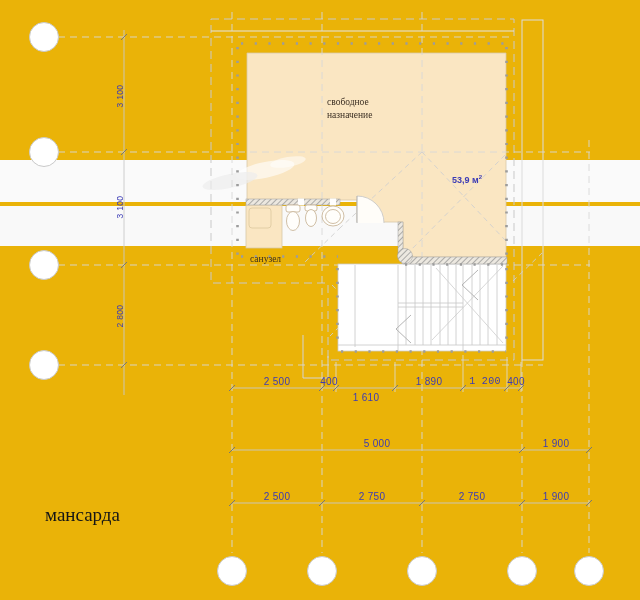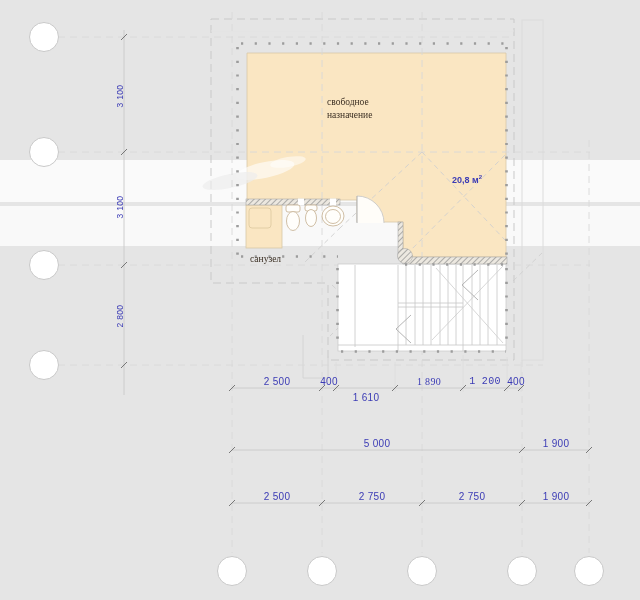--- a/index.html
+++ b/index.html
@@ -1,16 +1,16 @@
 <!DOCTYPE html>
 <html><head>
 <meta charset="utf-8">
 <style>
   html,body{margin:0;padding:0;background:#fff;}
-  #stage{position:relative;width:640px;height:600px;background:#e5e5e5;overflow:hidden;
+  #stage{position:relative;width:640px;height:600px;background:#eab308;overflow:hidden;
          font-family:"Liberation Sans",sans-serif;}
   #plan-svg{position:absolute;left:0;top:0;width:640px;height:600px;}
   .lbl{position:absolute;white-space:nowrap;}
   .dim{font-size:10px;color:#3b3bb5;transform:translateX(-50%);letter-spacing:.3px;}
   .dim-v{font-size:8.5px;color:#3b3bb5;transform:translate(-50%,-50%) rotate(-90deg);letter-spacing:.3px;}
   .room-name{font-family:"Liberation Serif",serif;font-size:9.5px;color:#3a2e22;line-height:12.5px;}
   .area{font-size:9px;font-weight:bold;color:#3b3bb5;}
   .area sup{font-size:6px;}
   .bath{font-family:"Liberation Serif",serif;font-size:9.5px;color:#3a2e22;}
   .floor-title{font-family:"Liberation Serif",serif;font-size:19px;color:#161616;}
@@ -186,37 +186,38 @@
     <circle cx="522" cy="571" r="14.5"></circle>
     <circle cx="589" cy="571" r="14.5"></circle>
   </g>
 </svg>
 
 <div class="lbl room-name" style="left:327px;top:96px;">
   <div>свободное</div>
   <div>назначение</div>
 </div>
 
-<div class="lbl area" style="left:452px;top:174px;"><span>20,8 м</span><sup>2</sup></div>
+<div class="lbl area" style="left:452px;top:174px;"><span>53,9 м</span><sup>2</sup></div>
 
 <div class="lbl bath" style="left:250px;top:224px;margin-top:30px;">санузел</div>
 
 <div class="lbl dim-v" style="left:120px;top:96px;">3 100</div>
 <div class="lbl dim-v" style="left:120px;top:207px;">3 100</div>
 <div class="lbl dim-v" style="left:120px;top:316px;">2 800</div>
 
 <div class="lbl dim" style="left:277px;top:376px;">2 500</div>
 <div class="lbl dim" style="left:329px;top:376px;">400</div>
 <div class="lbl dim" style="left:366px;top:392px;">1 610</div>
-<div class="lbl dim" style="left:429px;top:376px;font-family:Liberation Serif, serif;">1 890</div>
+<div class="lbl dim" style="left:429px;top:376px;">1 890</div>
 <div class="lbl dim" style="left:485px;top:376px;font-family:Liberation Mono, monospace;">1 200</div>
 <div class="lbl dim" style="left:516px;top:376px;">400</div>
 
 <div class="lbl dim" style="left:377px;top:438px;">5 000</div>
 <div class="lbl dim" style="left:556px;top:438px;">1 900</div>
 
 <div class="lbl dim" style="left:277px;top:491px;">2 500</div>
 <div class="lbl dim" style="left:372px;top:491px;">2 750</div>
 <div class="lbl dim" style="left:472px;top:491px;">2 750</div>
 <div class="lbl dim" style="left:556px;top:491px;">1 900</div>
 
+<div class="lbl floor-title" style="left:45px;top:504px;">мансарда</div>
 
 </div>
 
 </body></html>

